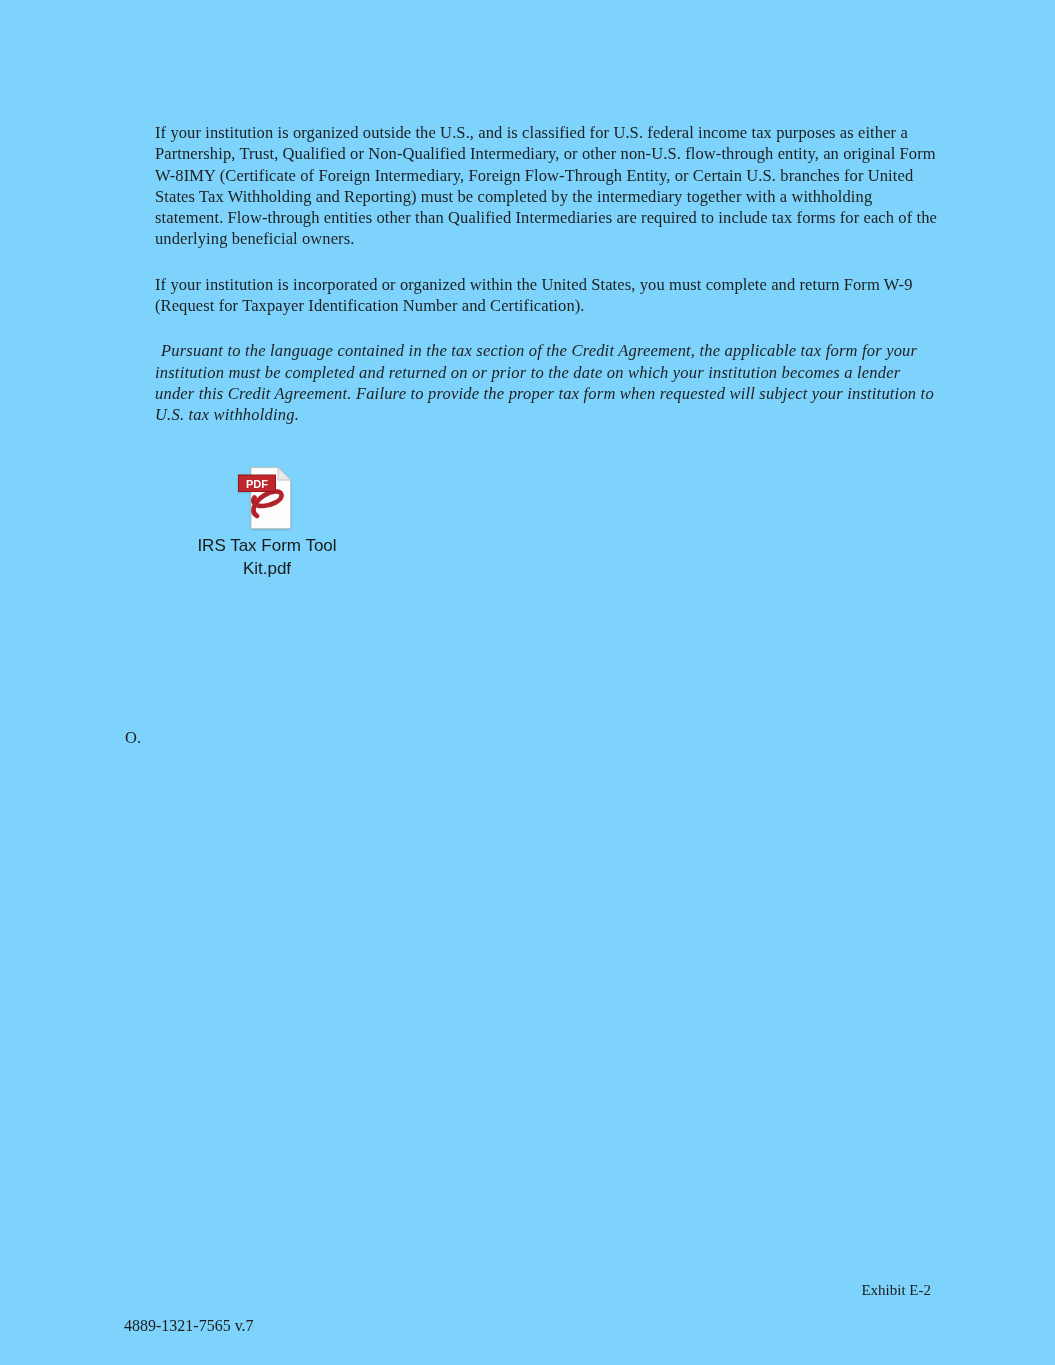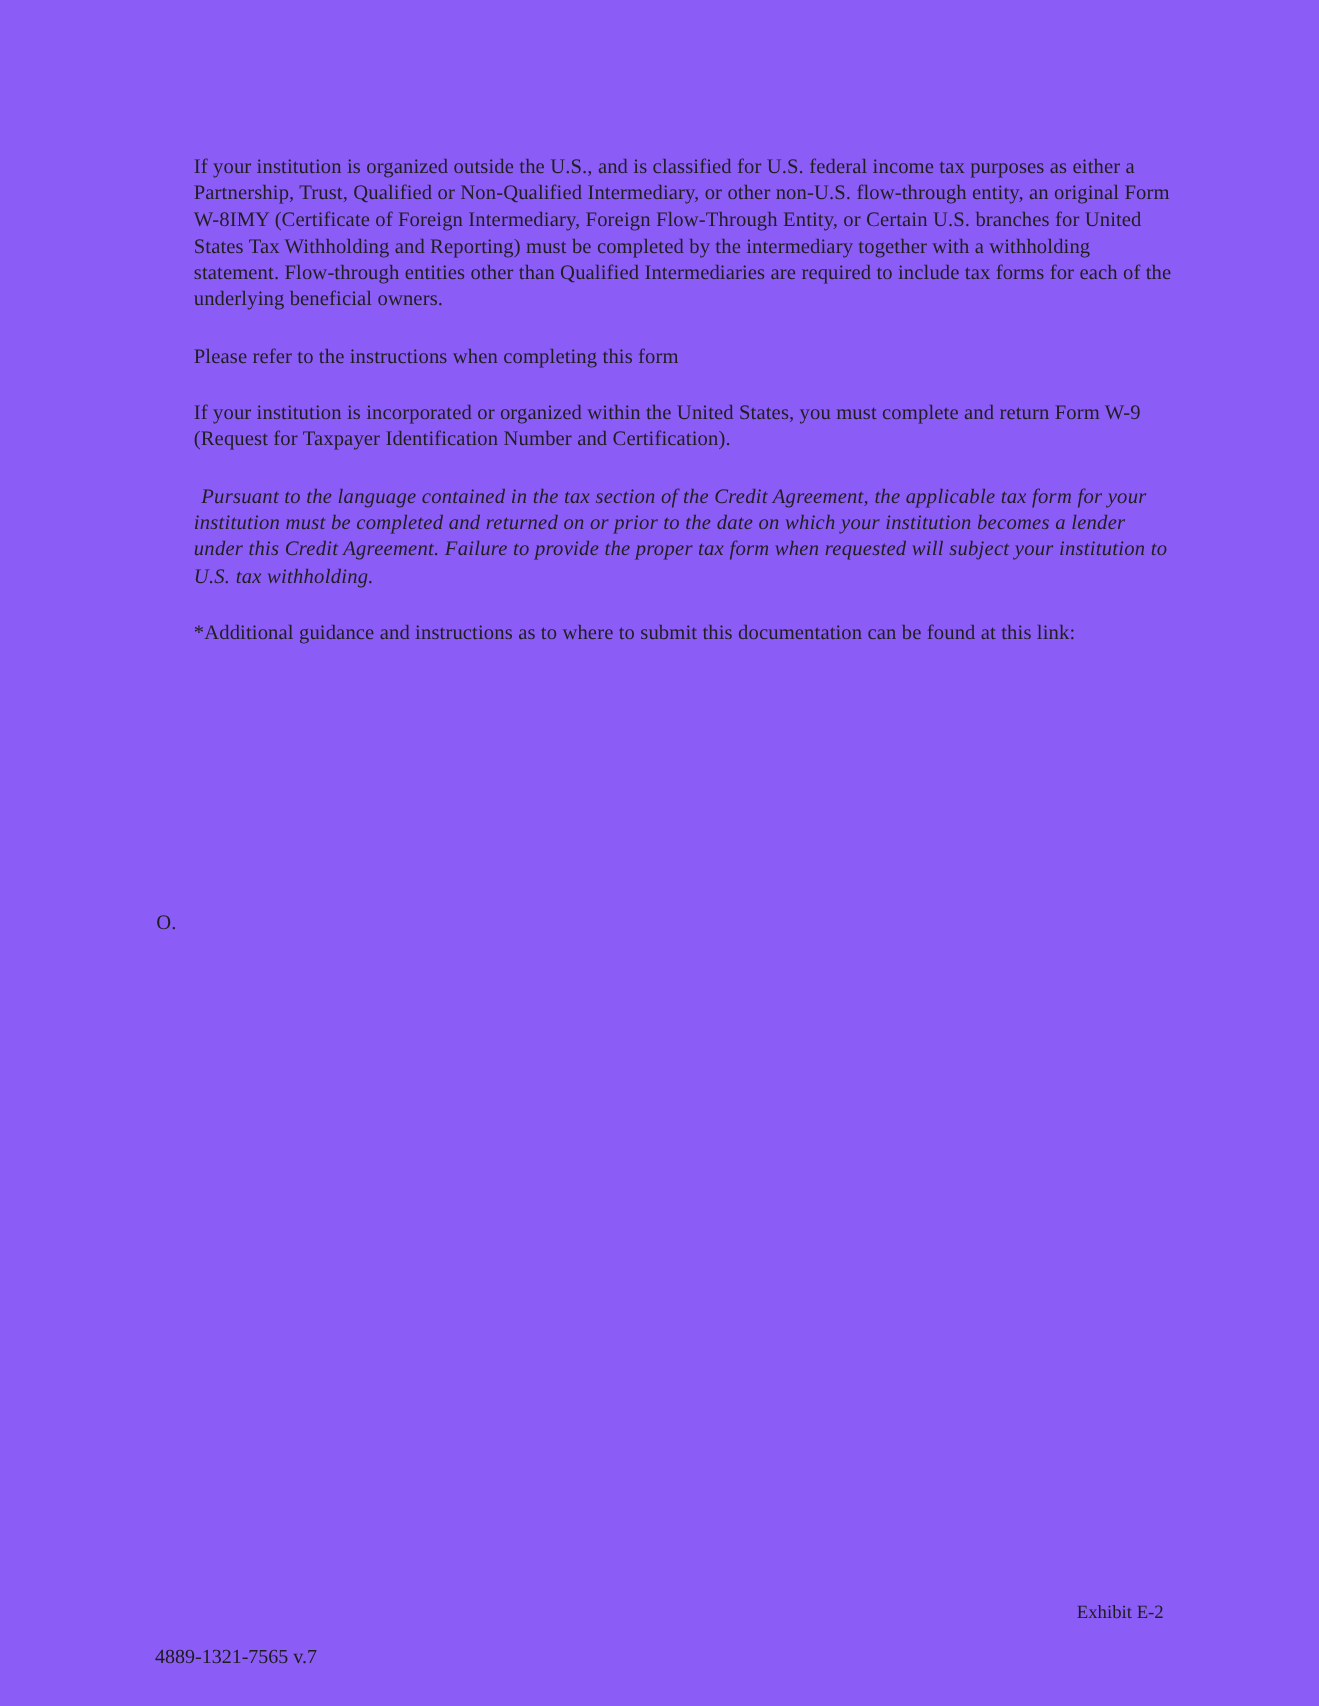--- a/index.html
+++ b/index.html
@@ -1,21 +1,21 @@
 <!DOCTYPE html>
 <html><head>
 <meta charset="utf-8">
 <style>
   * { margin: 0; padding: 0; box-sizing: border-box; }
   html, body { background: #ffffff; }
   .page {
     position: relative;
     width: 1055px;
     height: 1365px;
-    background: #8b5cf6;
+    background: #7dd3fc;
     font-family: "Liberation Serif", serif;
     color: #1f1f1f;
     overflow: hidden;
   }
   .content {
     position: absolute;
     left: 155px;
     top: 122px;
     width: 782px;
   }
@@ -74,25 +74,41 @@
     color: #1c1c1c;
   }
 </style>
 </head>
 <body>
 
 <div class="page">
 
   <div class="content">
     <p>If your institution is organized outside the U.S., and is classified for U.S. federal income tax purposes as either a Partnership, Trust, Qualified or Non-Qualified Intermediary, or other non-U.S. flow-through entity, an original Form  W-8IMY (Certificate of Foreign Intermediary, Foreign Flow-Through Entity, or Certain U.S. branches for United States Tax Withholding and Reporting) must be completed by the intermediary together with a withholding statement.  Flow-through entities other than Qualified Intermediaries are required to include tax forms for each of the underlying beneficial owners.</p>
-    <p>Please refer to the instructions when completing this form</p>
     <p>If your institution is incorporated or organized within the United States, you must complete and return Form W-9 (Request for Taxpayer Identification Number and Certification).</p>
     <p class="emphasis">Pursuant to the language contained in the tax section of the Credit Agreement, the applicable tax form for your institution must be completed and returned on or prior to the date on which your institution becomes a lender under this Credit Agreement.  Failure to provide the proper tax form when requested will subject your institution to U.S. tax withholding.</p>
-    <p>*Additional guidance and instructions as to where to submit this documentation can be found at this link:</p>
 
+    <div class="attachment">
+      <span class="icon-wrap">
+        <svg viewBox="0 0 58 64" width="58" height="64" aria-hidden="true">
+
+          <path d="M13 1.5 H40 L52.5 14 V61 a1.5 1.5 0 0 1 -1.5 1.5 H14.5 A1.5 1.5 0 0 1 13 61 Z" fill="#fdfdfd" stroke="#c4c4c4" stroke-width="1"></path>
+          <path d="M40 1.5 L52.5 14 H40 Z" fill="#e9e9e9" stroke="#c4c4c4" stroke-width="1"></path>
+
+          <path d="M19 50 C12 46 16 36 26 29.5 C34 24.5 43 24 43.5 29 C44 34.5 34 39.5 25 40 C17 40.5 13.5 36 16.5 31.5" fill="none" stroke="#b2222a" stroke-width="4.6" stroke-linecap="round"></path>
+
+          <rect x="0.5" y="9" width="37" height="16.5" fill="#c0262c" stroke="#8e181d" stroke-width="1"></rect>
+          <text x="19" y="21.6" text-anchor="middle" font-family="Liberation Sans, sans-serif" font-size="11" font-weight="bold" fill="#ffffff">PDF</text>
+        </svg>
+      </span>
+      <div class="file-label">
+        <div>IRS Tax Form Tool</div>
+        <div>Kit.pdf</div>
+      </div>
+    </div>
   </div>
 
   <div class="list-marker">O.</div>
 
   <div class="footer-left">4889-1321-7565 v.7</div>
   <div class="footer-right">Exhibit E-2</div>
 
 </div>
 
 </body></html>

